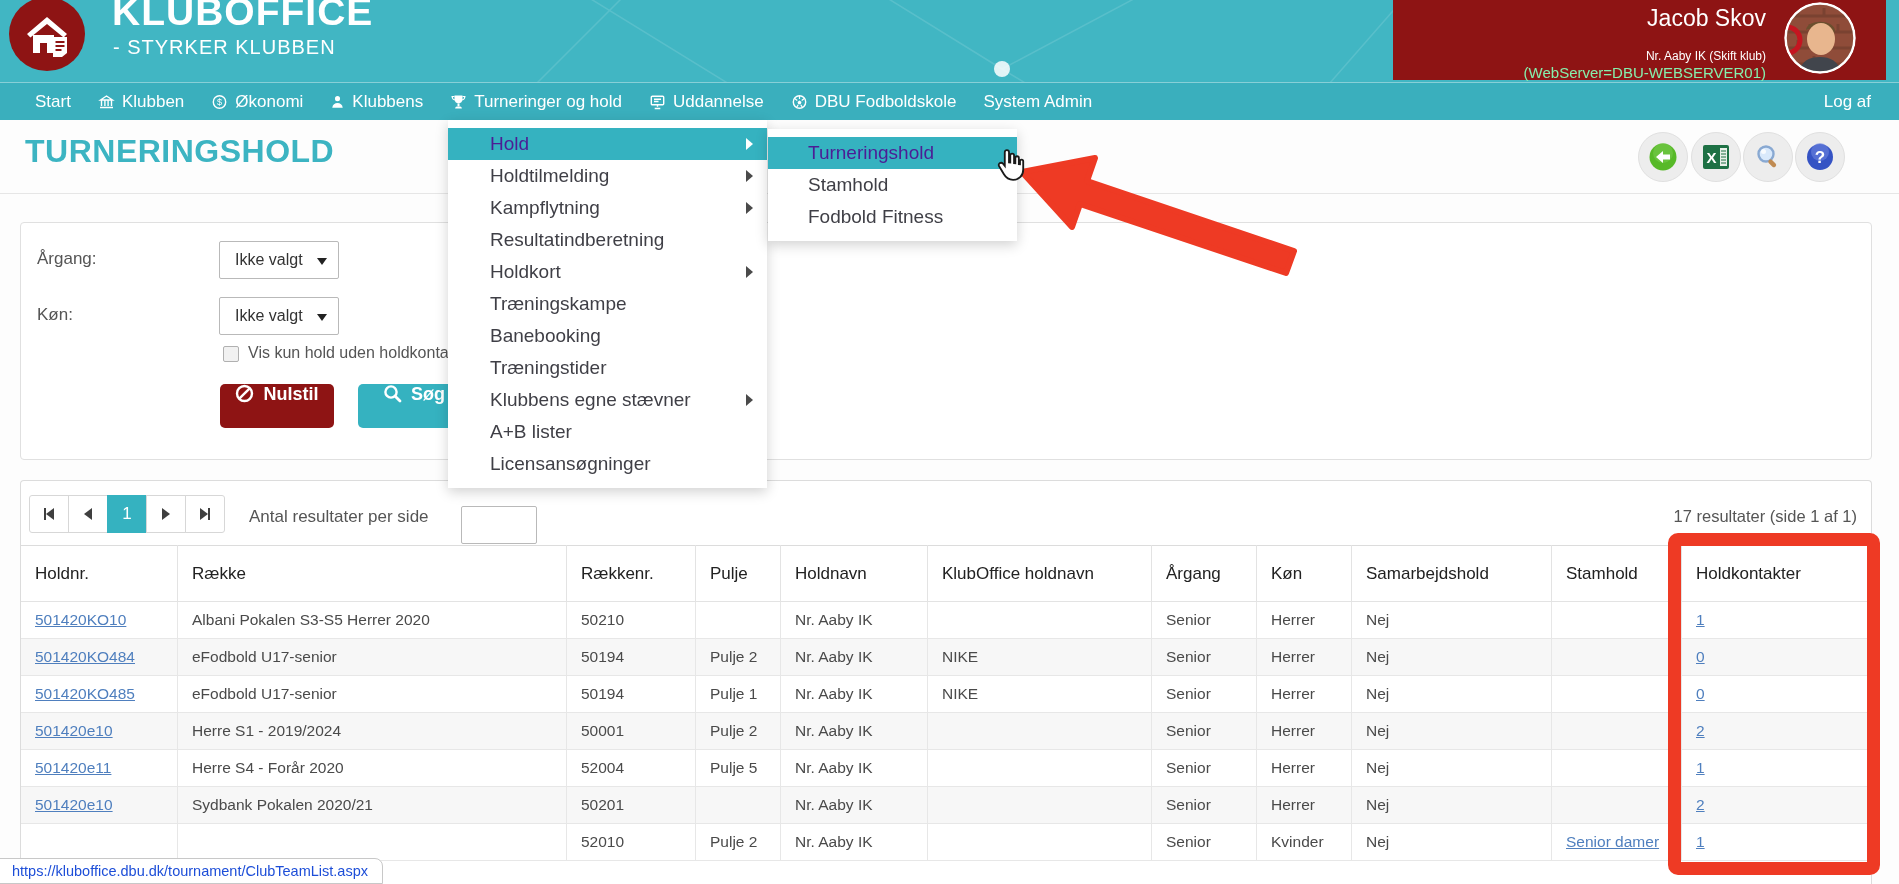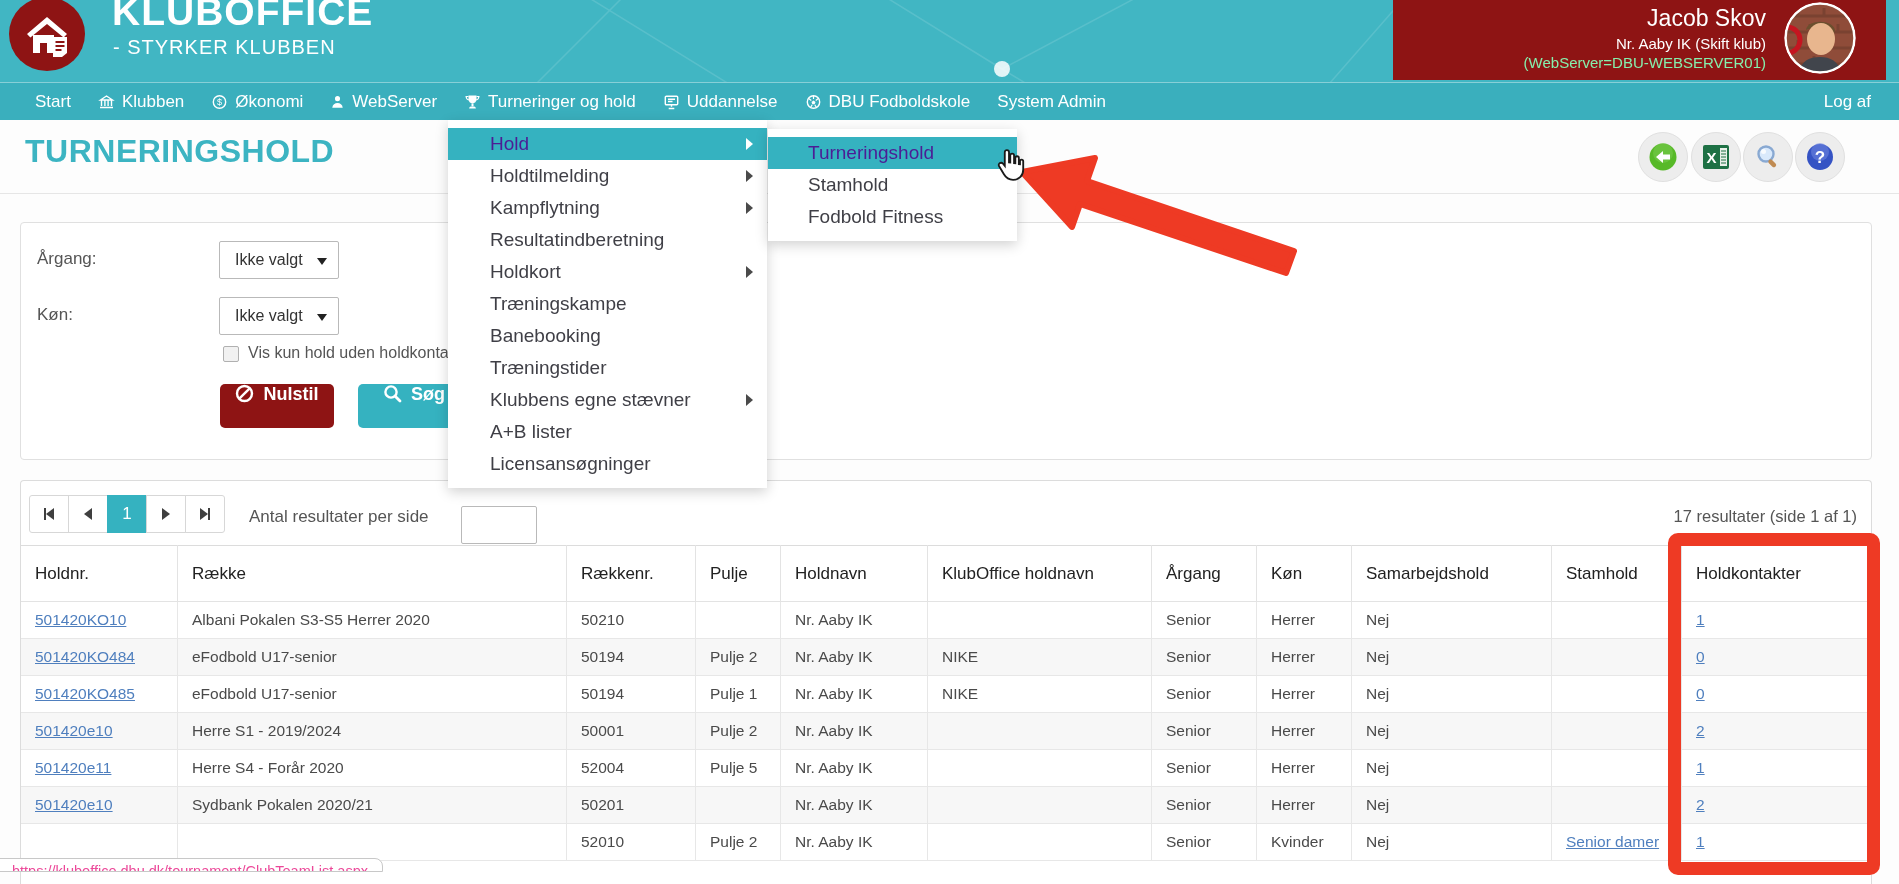--- a/index.html
+++ b/index.html
@@ -9,21 +9,21 @@
   }
   
   .header{position:absolute;left:0;top:0;width:1899px;height:82px;background:#41b6c3;overflow:hidden}
   .header-lines{position:absolute;inset:0;pointer-events:none}
   .logo-circle{position:absolute;left:9px;top:-2px;width:76px;height:74px}
   .brand-title{position:absolute;left:112px;top:-10px;color:#fff;font-size:39px;font-weight:bold;letter-spacing:1px}
   .brand-sub{position:absolute;left:113px;top:36px;color:#fff;font-size:20px;letter-spacing:1px}
   .userbox{position:absolute;left:1393px;top:0;width:493px;height:80px;background:#8e1414;color:#fff}
   .userbox .txt{position:absolute;right:120px;top:4px;text-align:right;line-height:1.25}
   .user-name{font-size:23px}
-  .user-club{font-size:15px;margin-top:2px}
+  .user-club{font-size:12px;margin-top:16px}
   .user-server{font-size:15px;color:#86efac}
   .avatar{position:absolute;right:30px;top:2px;width:72px;height:72px;border-radius:50%;overflow:hidden}
   
   .navbar{position:absolute;left:0;top:82px;width:1899px;height:38px;background:#3aafbd;
     border-top:1px solid rgba(255,255,255,.4);display:flex;align-items:center;gap:27px;
     padding-left:35px;color:#fff;font-size:17px;box-sizing:border-box}
   .nav-item{display:flex;align-items:center;gap:7px;white-space:nowrap;cursor:pointer}
   .nav-item svg{display:block}
   .logoff{position:absolute;right:28px;top:0;height:38px;line-height:38px}
   
@@ -61,22 +61,22 @@
   .perpage-select{position:absolute;left:440px;top:25px;width:74px;height:36px;border:1px solid #b9b9b9;border-radius:2px;background:#fff;cursor:pointer}
   .count{position:absolute;right:14px;top:26px;font-size:16.5px;color:#555}
   table.grid{position:absolute;left:-1px;top:64px;width:1854px;border-collapse:collapse;table-layout:fixed}
   table.grid th{height:55px;font-size:17px;font-weight:normal;color:#222;text-align:left;padding:0 14px;
     border:1px solid #e3e3e3;border-top:1px solid #dcdcdc;background:#fff;overflow:hidden;white-space:nowrap}
   table.grid td{height:36px;font-size:15.5px;color:#4a4a4a;padding:0 14px;border:1px solid #e7e7e7;
     overflow:hidden;white-space:nowrap;background:#fff}
   table.grid tr.stripe td{background:#f7f7f7}
   a.cell-link{color:#4f7fbe;text-decoration:underline;cursor:pointer}
   
-  .statusbar{position:absolute;left:-1px;top:858px;width:384px;height:14px;background:#fff;border:1px solid #c8c8c8;
-    border-radius:0 8px 0 0;font-size:14.5px;color:#ec4899;line-height:25px;padding:0 12px;box-sizing:border-box;
+  .statusbar{position:absolute;left:-1px;top:858px;width:384px;height:26px;background:#fff;border:1px solid #c8c8c8;
+    border-radius:0 8px 0 0;font-size:14.5px;color:#1d4ed8;line-height:25px;padding:0 12px;box-sizing:border-box;
     white-space:nowrap;overflow:hidden;z-index:40}
   
   .menu{position:absolute;left:448px;top:120px;width:319px;background:#fff;padding:8px 0;
     box-shadow:0 4px 12px rgba(0,0,0,.18);z-index:30}
   .menu-item{position:relative;height:32px;line-height:32px;padding-left:42px;font-size:19px;color:#3f3f46;cursor:pointer;white-space:nowrap}
   .menu-item.active{background:#35b2c0;color:#4c1d95}
   .menu-item .sub-arrow{position:absolute;right:14px;top:10px;width:0;height:0;
     border-top:6px solid transparent;border-bottom:6px solid transparent;border-left:7px solid #4a4a4a}
   .menu-item.active .sub-arrow{border-left-color:#fff}
   .submenu{position:absolute;left:768px;top:129px;width:249px;background:#fff;padding:8px 0;
@@ -166,21 +166,21 @@
       </span>
     <span>Økonomi</span>
   </div>
   <div class="nav-item">
     <span>
       <svg width="15" height="16" viewBox="0 0 16 16" fill="#fff">
         <circle cx="8" cy="4.4" r="2.7"></circle>
         <path d="M2.4 14c.5-3.4 2.7-5 5.6-5s5.1 1.6 5.6 5z"></path>
       </svg>
       </span>
-    <span>WebServer</span>
+    <span>Klubbens</span>
   </div>
   <div class="nav-item">
     <span>
       <svg width="17" height="16" viewBox="0 0 16 16">
         <path d="M4 1.5 h8 v3.6 c0 2.7-1.7 4.4-4 4.4 s-4-1.7-4-4.4 z" fill="#fff"></path>
         <path d="M4 2.5 H1.6 c.2 2 1.3 3.2 2.8 3.4 M12 2.5 h2.4 c-.2 2-1.3 3.2-2.8 3.4" fill="none" stroke="#fff" stroke-width="1.2"></path>
         <rect x="7" y="9.5" width="2" height="2.5" fill="#fff"></rect>
         <path d="M4.6 14.5 c0-1.6 1.5-2.3 3.4-2.3 s3.4.7 3.4 2.3 z" fill="#fff"></path>
       </svg>
       </span>

